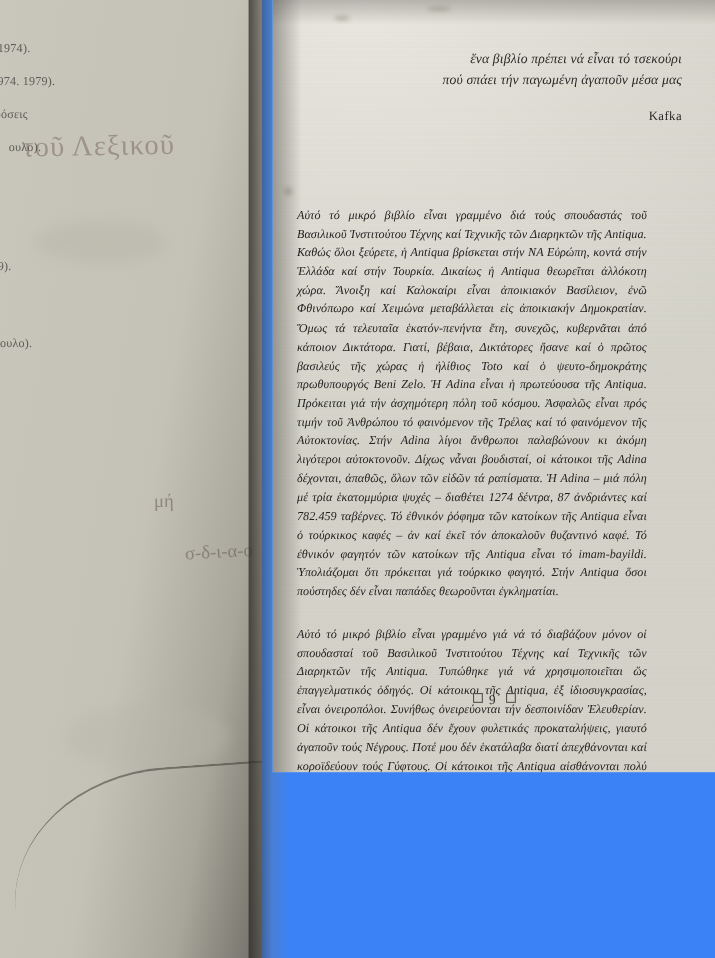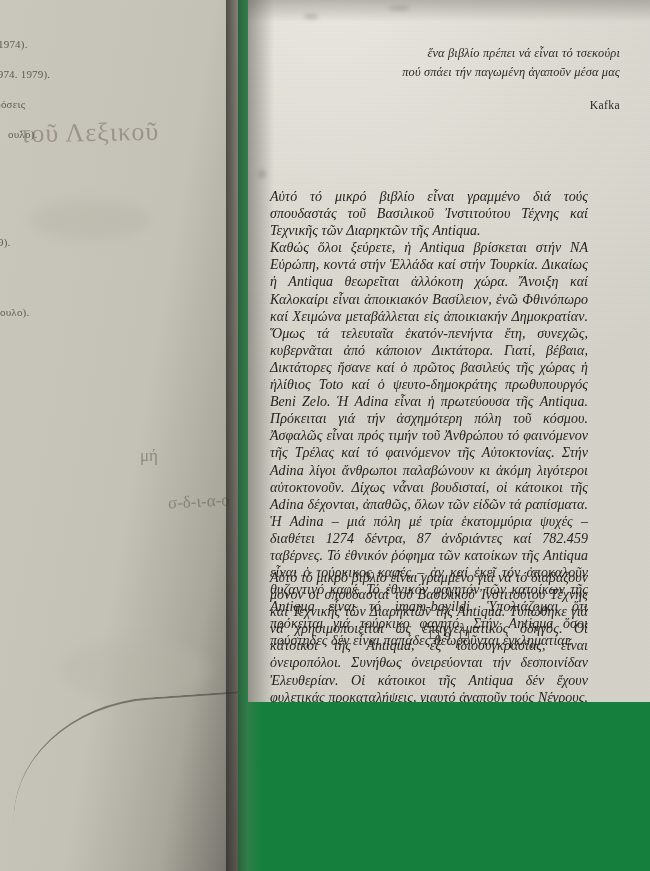--- a/index.html
+++ b/index.html
@@ -5,21 +5,21 @@
   html, body {
     margin: 0;
     padding: 0;
     background: #555;
   }
   #page {
     position: relative;
     width: 650px;
     height: 871px;
     overflow: hidden;
-    background: #15803d;
+    background: #3b82f6;
     font-family: "Liberation Serif", serif;
   }
 
   
   #left-page {
     position: absolute;
     left: 0;
     top: 0;
     width: 238px;
     height: 871px;
@@ -132,21 +132,21 @@
     font-style: normal;
     font-size: 11.6px;
     margin-top: 14px;
     letter-spacing: 0.4px;
   }
 
   .body-block {
     position: absolute;
     left: 22px;
     width: 318px;
-    font-size: 14px;
+    font-size: 11px;
     line-height: 17.1px;
     color: #232220;
     text-align: justify;
     letter-spacing: 0.05px;
     font-style: italic;
   }
   #para1 { top: 188px; }
   #para2 { top: 557px; margin-top: 12px; }
 
   .body-block p {

